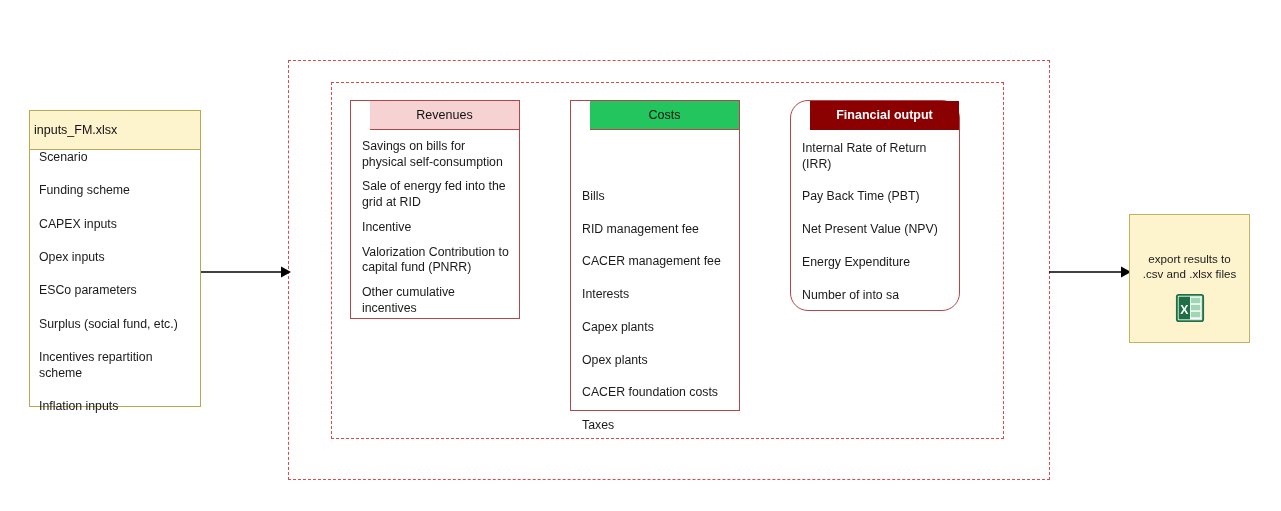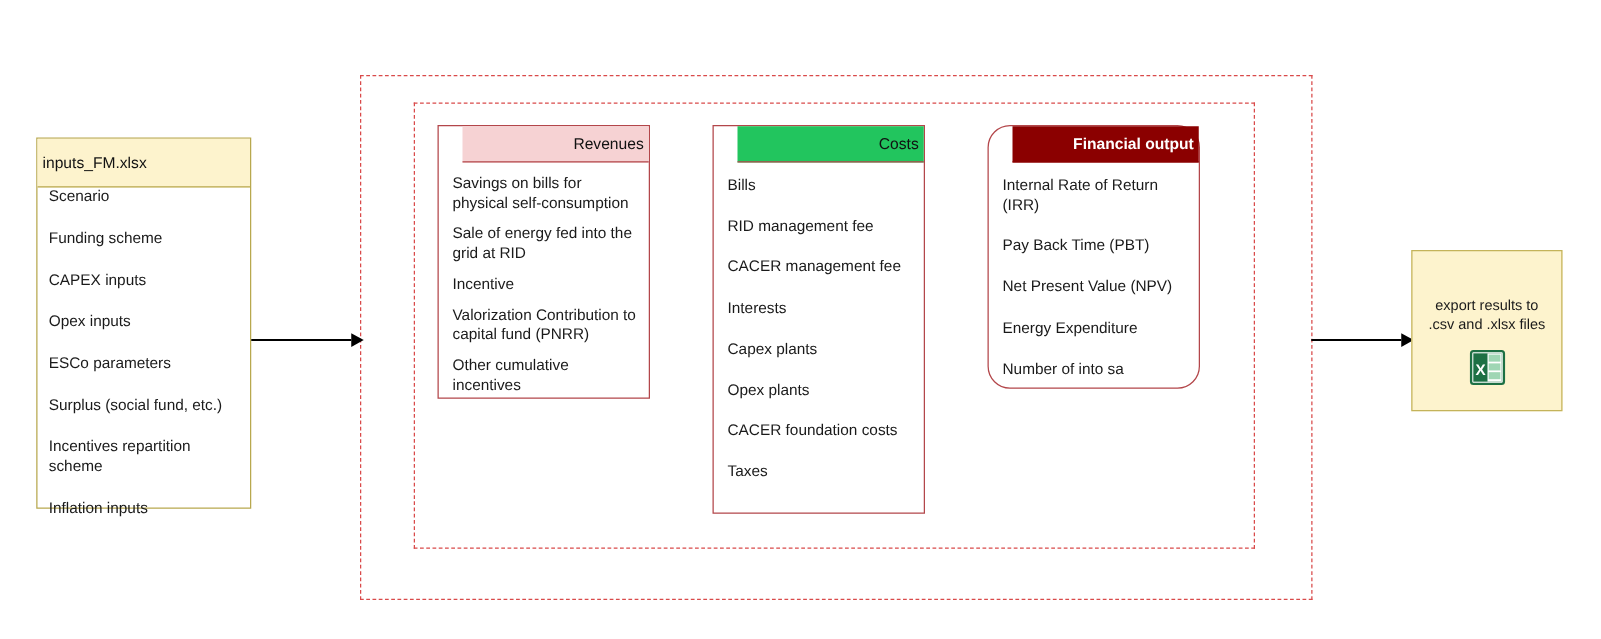--- a/index.html
+++ b/index.html
@@ -54,21 +54,21 @@
 
   
   .card {
     position: absolute;
     box-sizing: border-box;
     background: #ffffff;
     border: 1px solid #b3464a;
   }
   .card-head {
     box-sizing: border-box;
-    text-align: right;
+    text-align: center;
     font-size: 12.5px;
     padding: 7px 4px 7px 4px;
     border-bottom: 1px solid #b3464a;
     margin-left: 19px;
   }
   .card-body {
     box-sizing: border-box;
     padding: 10px 10px 10px 11px;
   }
   .card-body .row {
@@ -82,21 +82,21 @@
 
   
   #card-revenues { left: 350px; top: 100px; width: 170px; height: 219px; }
   #card-revenues .card-head { background: #f6d2d3; color: #111111; }
   #card-revenues .card-body { padding-top: 9px; }
   #card-revenues .row { margin-bottom: 9px; }
 
   
   #card-costs { left: 570px; top: 100px; width: 170px; height: 311px; }
   #card-costs .card-head { background: #22c55e; color: #111111; }
-  #card-costs .card-body { padding-top: 11px; }
+  #card-costs .card-body { padding-top: 11px; margin-top: 48px; }
   #card-costs .row { margin-bottom: 17px; }
 
   
   #card-financial { left: 790px; top: 100px; width: 170px; height: 211px; border-radius: 18px; }
   #card-financial .card-head {
     background: #8b0000;
     color: #ffffff;
     font-weight: bold;
     border-bottom: 1px solid #8b0000;
   }
@@ -131,21 +131,21 @@
     font-size: 12.3px;
     color: #1a1a1a;
     line-height: 1.25;
     margin-bottom: 18px;
   }
 
   
   #export-box {
     position: absolute;
     left: 1129px;
-    top: 200px;
+    top: 214px;
     width: 121px;
     height: 129px;
     box-sizing: border-box;
     background: #fdf3cd;
     border: 1px solid #c4b35a;
     display: flex;
     flex-direction: column;
     align-items: center;
     justify-content: flex-start;
     padding-top: 36px;

